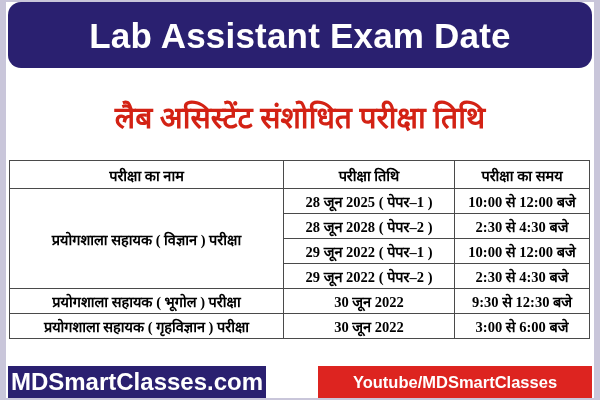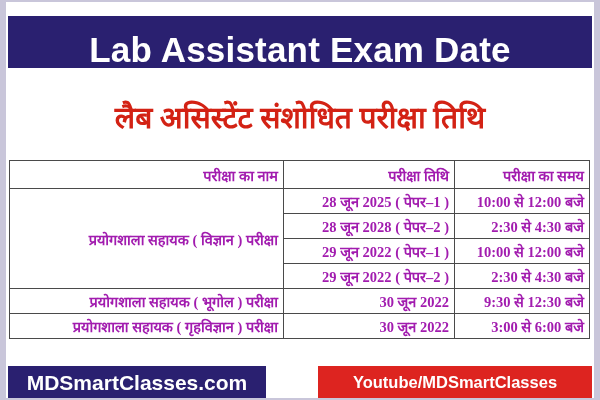--- a/index.html
+++ b/index.html
@@ -22,27 +22,28 @@
     border-left: 6px solid #c9c6da;
     border-right: 6px solid #c9c6da;
     border-top: 2px solid #c9c6da;
     border-bottom: 2px solid #c9c6da;
   }
 
   
   .title-bar {
     position: absolute;
     left: 2px;
-    top: 14px;
+    top: 0px;
     width: 584px;
     height: 66px;
     background: #2a2070;
     display: flex;
     align-items: center;
     justify-content: center;
+    border-radius: 13px;
   }
   .title-text {
     color: #ffffff;
     font-size: 35px;
     font-weight: bold;
     letter-spacing: 0.2px;
     line-height: 1;
     white-space: nowrap;
     font-family: "Liberation Sans", sans-serif;
   }
@@ -82,22 +83,22 @@
     margin: 0 0 0 1px;
     table-layout: fixed;
     background: #ffffff;
   }
   table.exam-table td,
   table.exam-table th {
     border: 1px solid #4a4a4a;
     padding: 2px 5px;
     font-size: 14.5px;
     font-weight: bold;
-    color: #a21caf;
-    text-align: right;
+    color: #000000;
+    text-align: center;
     vertical-align: middle;
     font-family: "Liberation Serif", "DejaVu Serif", serif;
     white-space: nowrap;
     overflow: hidden;
     height: 24px;
     box-sizing: border-box;
   }
   table.exam-table th {
     height: 28px;
   }
@@ -131,21 +132,21 @@
     width: 274px;
     height: 32px;
     background: #dd2420;
     display: flex;
     align-items: center;
     justify-content: center;
   }
   .footer-text {
     color: #ffffff;
     font-weight: bold;
-    font-size: 21px;
+    font-size: 24px;
     white-space: nowrap;
     line-height: 1;
     font-family: "Liberation Sans", sans-serif;
   }
   .footer-right .footer-text { font-size: 16.5px; }
 </style>
 </head>
 <body>
 
 <div id="poster">

